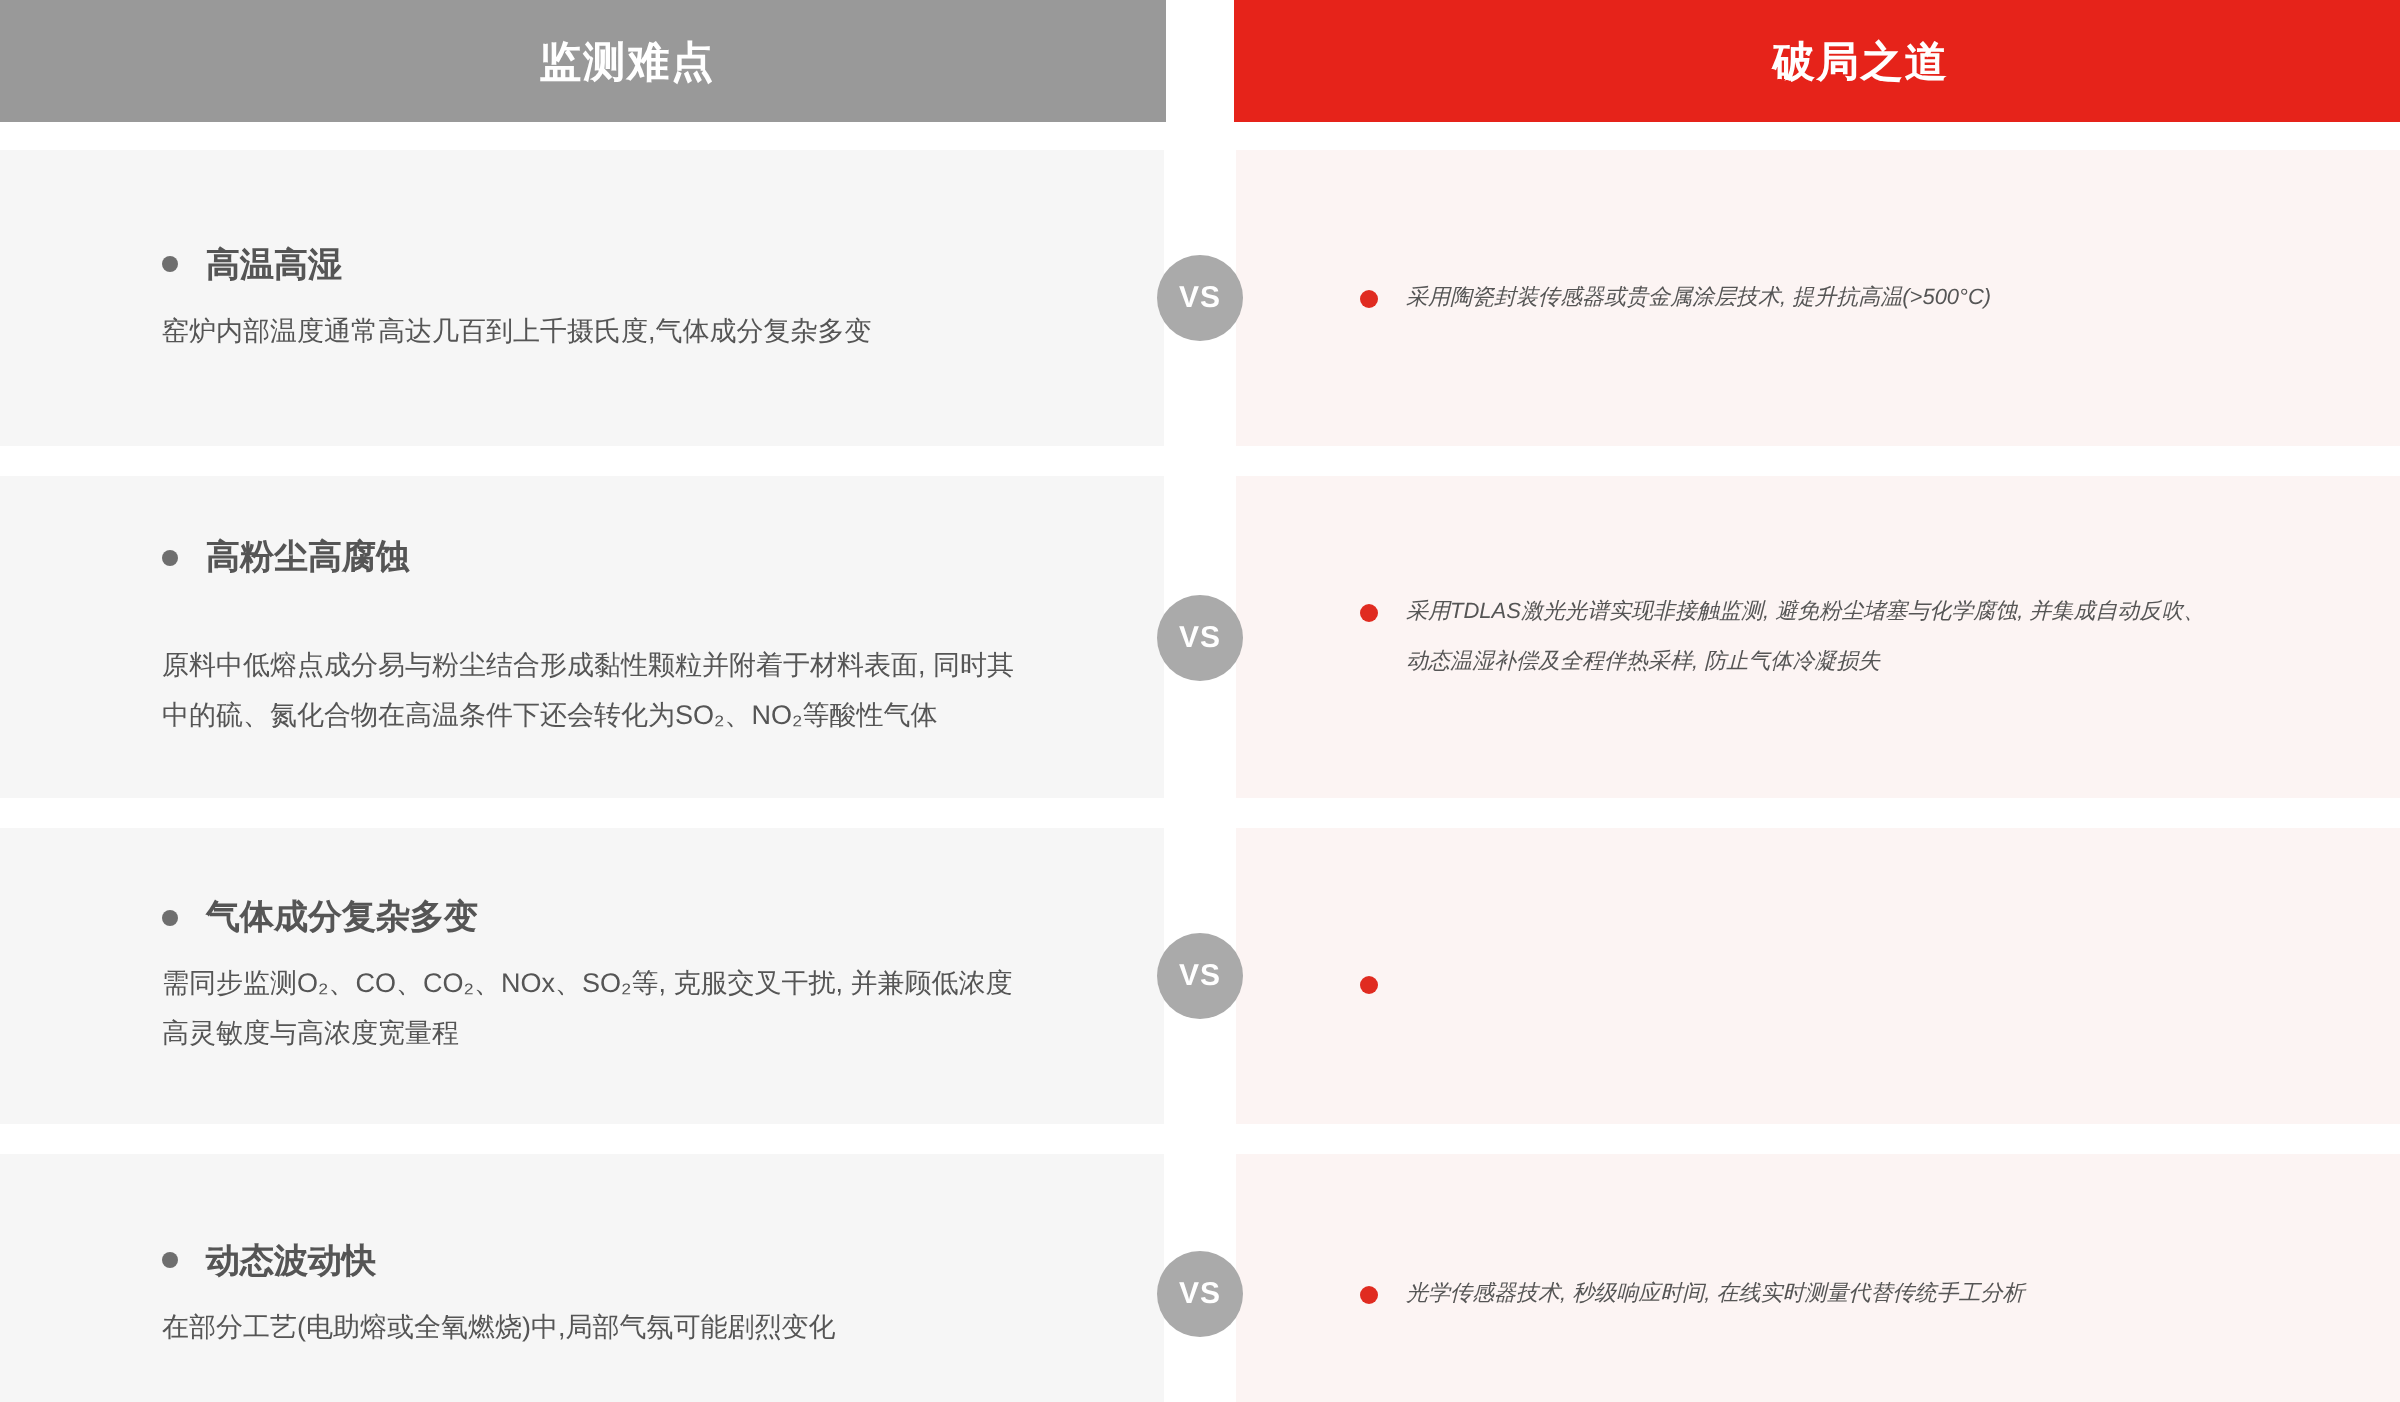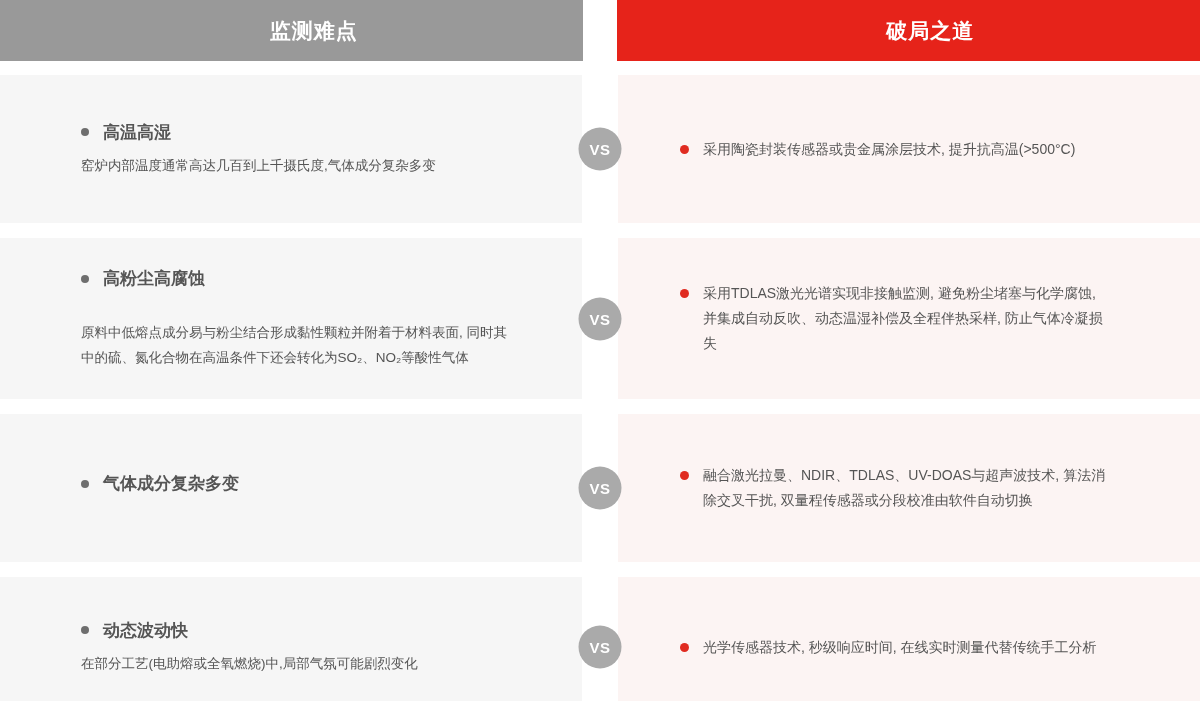--- a/index.html
+++ b/index.html
@@ -121,24 +121,25 @@
   .dot-red {
     width: 9px;
     height: 9px;
     border-radius: 50%;
     background: #e02b20;
     margin-right: 14px;
     margin-top: 8px;
     flex: 0 0 auto;
   }
   .sol-text {
-    font-size: 14px;
+    font-size: 11px;
     line-height: 25px;
     color: #555555;
     max-width: 404px;
+    font-style: italic;
   }
 
   
   .vs-badge {
     position: absolute;
     left: 50%;
     top: 50%;
     transform: translate(-50%, -50%);
     width: 43px;
     height: 43px;
@@ -202,26 +203,26 @@
       </div>
       <div class="vs-badge">VS</div>
     </div>
 
     <div class="cmp-row row-h3">
       <div class="cell cell-left">
         <div class="issue-title">
           <span class="dot-gray"></span>
           <span>气体成分复杂多变</span>
         </div>
-      </div>
-      <div class="mid-gap"></div>
-      <div class="cell cell-right">
-        <div class="sol-item">
-          <span class="dot-red"></span>
-          <span class="sol-text">融合激光拉曼、NDIR、TDLAS、UV-DOAS与超声波技术, 算法消除交叉干扰, 双量程传感器或分段校准由软件自动切换</span>
+        <div class="issue-desc">需同步监测O₂、CO、CO₂、NOx、SO₂等, 克服交叉干扰, 并兼顾低浓度高灵敏度与高浓度宽量程</div>
+      </div>
+      <div class="mid-gap"></div>
+      <div class="cell cell-right">
+        <div class="sol-item">
+          <span class="dot-red"></span>
         </div>
       </div>
       <div class="vs-badge">VS</div>
     </div>
 
     <div class="cmp-row row-h4">
       <div class="cell cell-left">
         <div class="issue-title">
           <span class="dot-gray"></span>
           <span>动态波动快</span>

